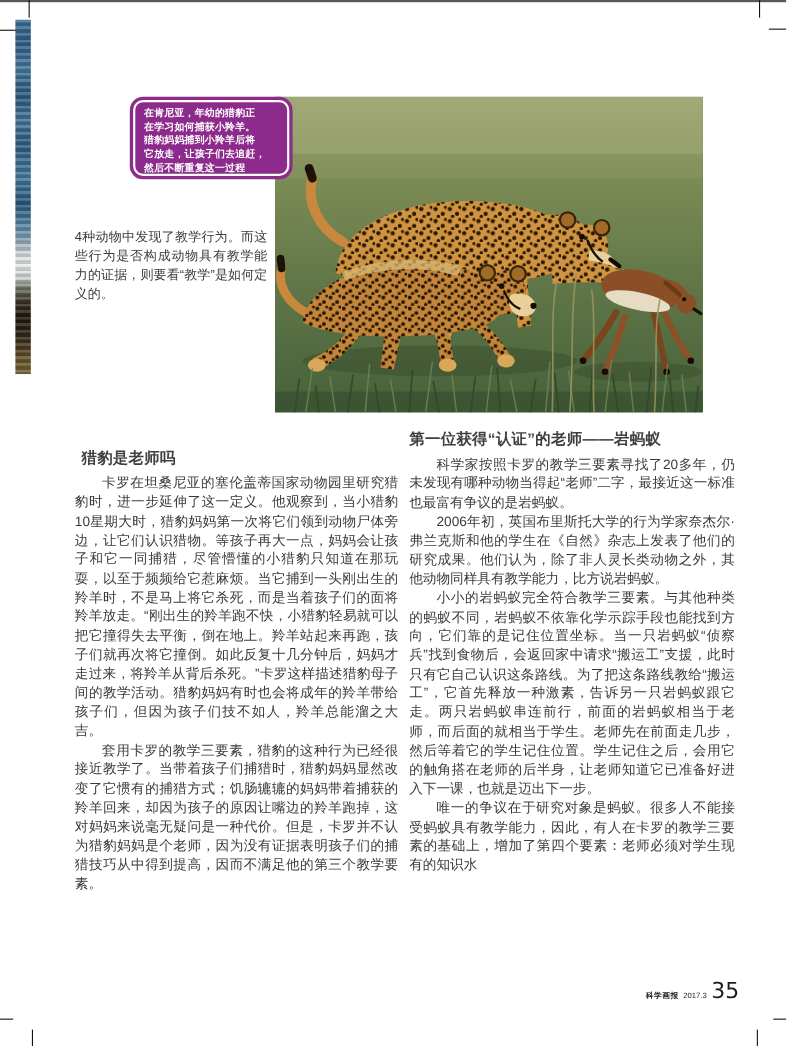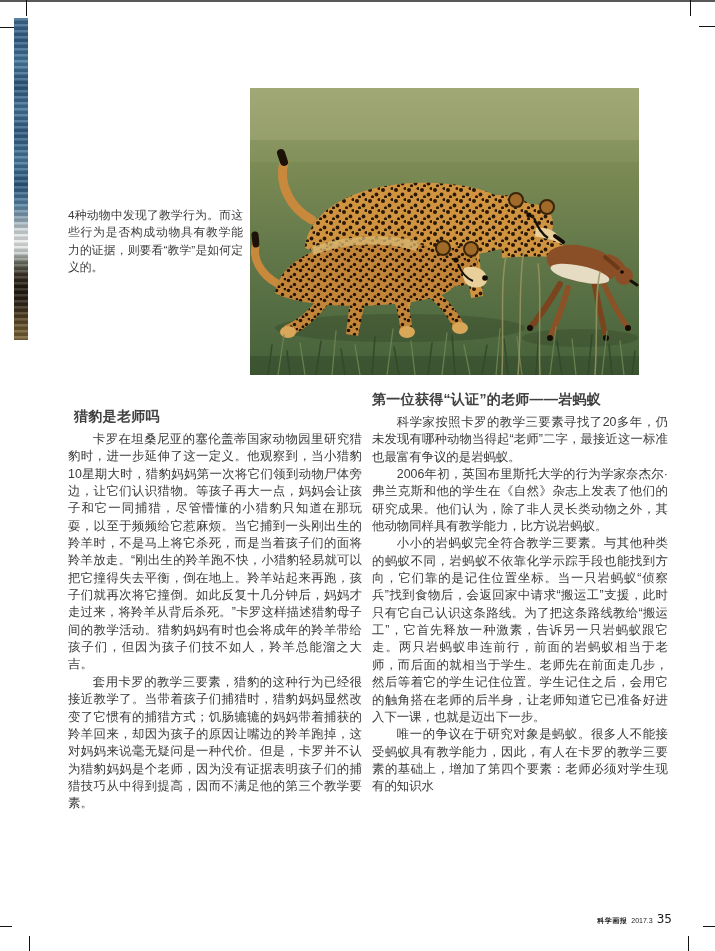--- a/index.html
+++ b/index.html
@@ -45,21 +45,21 @@
   h2.heading{
     position:absolute;margin:0;font-size:14px;font-weight:bold;color:#404040;letter-spacing:.3px;
   }
   .h-left{left:74px;top:408px;}
   .h-right{left:372px;top:391px;}
   .footer{
     position:absolute;right:43px;top:888px;display:flex;align-items:baseline;gap:4px;color:#1c1c1c;
   }
   .footer .mag{font-size:7px;font-weight:bold;letter-spacing:.5px;}
   .footer .issue{font-size:7px;}
-  .footer .pagenum{font-size:12px;font-family:"DejaVu Sans",sans-serif;margin-top:24px;}
+  .footer .pagenum{font-size:20px;font-family:"DejaVu Sans",sans-serif;}
 </style>
 </head>
 <body>
 
 <div class="page">
 
   <div class="top-rule"></div>
 
   <div class="crop" style="left:26px;top:0;width:1px;height:16px;"></div>
   <div class="crop" style="left:0;top:27px;width:16px;height:1px;"></div>
@@ -203,20 +203,29 @@
         <g stroke="#9a9660" stroke-width="1.5" opacity="0.85">
           <path d="M252,287 C254,240 250,200 256,168"></path>
           <path d="M268,287 C272,236 268,196 274,160"></path>
           <path d="M290,287 C288,240 292,204 288,176"></path>
           <path d="M345,287 C348,244 344,210 350,184"></path>
         </g>
       </g>
     </svg>
   </figure>
 
+  <div class="caption-box">
+    <div class="caption-inner">
+      <p>在肯尼亚，年幼的猎豹正
+在学习如何捕获小羚羊。
+猎豹妈妈捕到小羚羊后将
+它放走，让孩子们去追赶，
+然后不断重复这一过程</p>
+    </div>
+  </div>
 
   <div class="textcol upper-left">
     <p class="no-indent">4种动物中发现了教学行为。而这些行为是否构成动物具有教学能力的证据，则要看“教学”是如何定义的。</p>
   </div>
 
   <h2 class="heading h-left">猎豹是老师吗</h2>
 
   <div class="textcol lower-left">
     <p>卡罗在坦桑尼亚的塞伦盖蒂国家动物园里研究猎豹时，进一步延伸了这一定义。他观察到，当小猎豹10星期大时，猎豹妈妈第一次将它们领到动物尸体旁边，让它们认识猎物。等孩子再大一点，妈妈会让孩子和它一同捕猎，尽管懵懂的小猎豹只知道在那玩耍，以至于频频给它惹麻烦。当它捕到一头刚出生的羚羊时，不是马上将它杀死，而是当着孩子们的面将羚羊放走。“刚出生的羚羊跑不快，小猎豹轻易就可以把它撞得失去平衡，倒在地上。羚羊站起来再跑，孩子们就再次将它撞倒。如此反复十几分钟后，妈妈才走过来，将羚羊从背后杀死。”卡罗这样描述猎豹母子间的教学活动。猎豹妈妈有时也会将成年的羚羊带给孩子们，但因为孩子们技不如人，羚羊总能溜之大吉。</p>
     <p>套用卡罗的教学三要素，猎豹的这种行为已经很接近教学了。当带着孩子们捕猎时，猎豹妈妈显然改变了它惯有的捕猎方式；饥肠辘辘的妈妈带着捕获的羚羊回来，却因为孩子的原因让嘴边的羚羊跑掉，这对妈妈来说毫无疑问是一种代价。但是，卡罗并不认为猎豹妈妈是个老师，因为没有证据表明孩子们的捕猎技巧从中得到提高，因而不满足他的第三个教学要素。</p>

